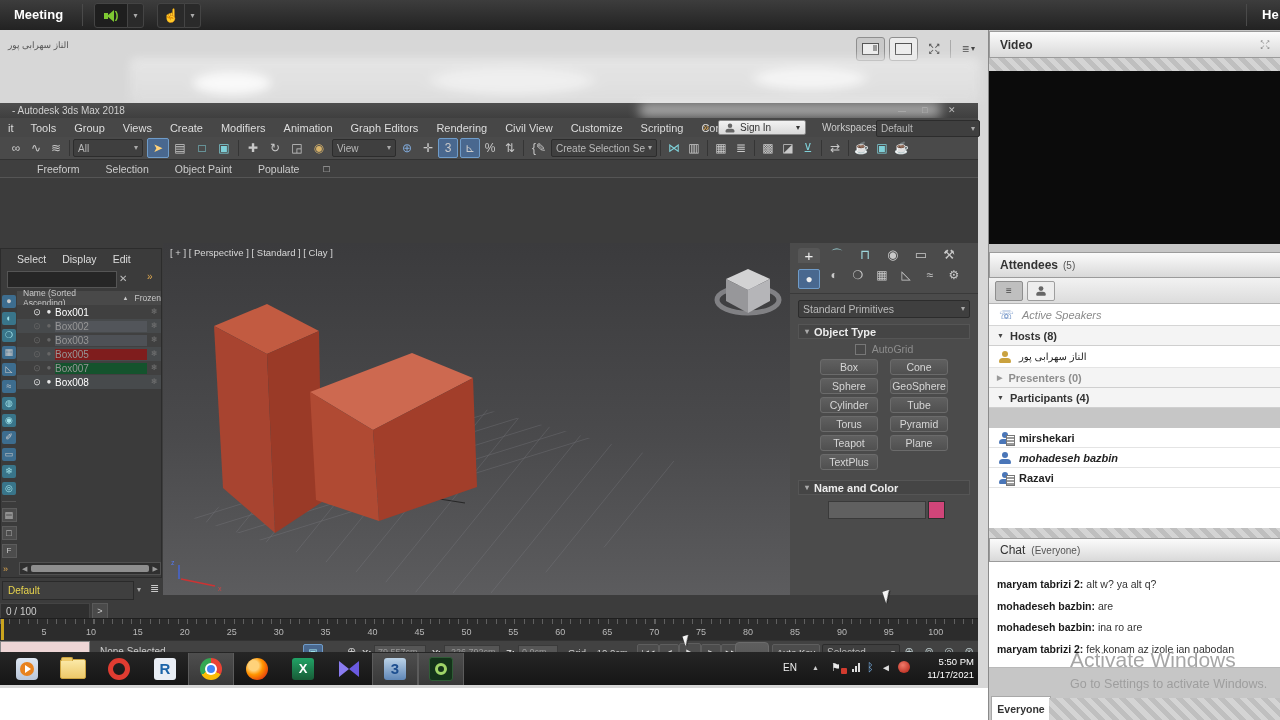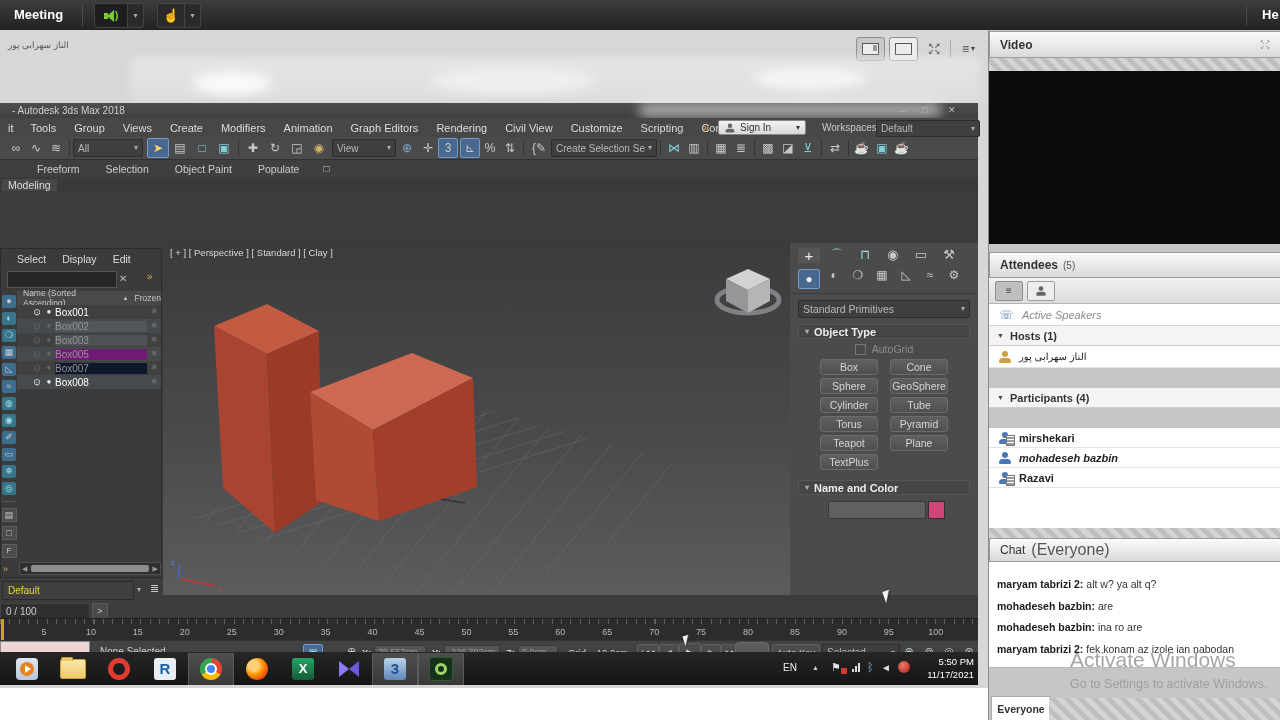--- a/index.html
+++ b/index.html
@@ -202,23 +202,20 @@
         <span class="ic" style="width:20px;color:#e8e8e8">☕</span>
       </div>
 
       <div class="a" style="left:0;top:57px;width:978px;height:17px;background:#3f3f3f;border-bottom:1px solid #555;display:flex;align-items:center;color:#ccc;font-size:10.5px">
         <span style="margin-left:37px">Freeform</span>
         <span style="margin-left:26px">Selection</span>
         <span style="margin-left:26px">Object Paint</span>
         <span style="margin-left:26px">Populate</span>
         <span class="ic" style="width:26px;font-size:10px;margin-left:14px">□</span>
       </div>
-      <div class="a" style="left:0;top:74px;width:978px;height:16px;background:#3a3a3a;display:flex;align-items:center">
-        <span style="margin-left:2px;color:#ddd;font-size:10.5px;background:#474747;padding:0 6px">Modeling</span>
-      </div>
 
       <div class="a" style="left:0;top:145px;width:162px;height:330px;background:#3b3b3b;border:1px solid #2c2c2c;box-sizing:border-box">
         <div style="display:flex;gap:16px;padding:4px 0 3px 16px;color:#ddd;font-size:10.5px">
           <span>Select</span>
           <span>Display</span>
           <span>Edit</span>
         </div>
         <input class="a" style="left: 6px; top: 22px; width: 104px; height: 13px; background: rgb(38, 38, 38); border: 1px solid rgb(85, 85, 85); color: rgb(221, 221, 221); font-size: 10px;">
         <span class="a" style="left:118px;top:24px;color:#bbb;font-size:10px">✕</span>
         <span class="a" style="left:146px;top:22px;color:#e0a84f;font-size:10px">»</span>
@@ -247,28 +244,28 @@
             <span style="width:14px"></span>
               <span class="ic" style="width:12px;font-size:9px;color:#666">⊙</span>
             <span class="ic" style="width:12px;font-size:8px;color:#666">●</span>
             <span style="flex:1;color:#969696;font-size:10px;background:#4e5156">Box003</span>
             <span class="ic" style="width:14px;font-size:8px;color:#777">❄</span>
           </div>
           <div style="height:14px;display:flex;align-items:center;background:#474a4c">
             <span style="width:14px"></span>
               <span class="ic" style="width:12px;font-size:9px;color:#666">⊙</span>
             <span class="ic" style="width:12px;font-size:8px;color:#666">●</span>
-            <span style="flex:1;color:#969696;font-size:10px;background:#701a75">Box005</span>
+            <span style="flex:1;color:#969696;font-size:10px;background:#7f1d1d">Box005</span>
             <span class="ic" style="width:14px;font-size:8px;color:#777">❄</span>
           </div>
           <div style="height:14px;display:flex;align-items:center;background:#404040">
             <span style="width:14px"></span>
               <span class="ic" style="width:12px;font-size:9px;color:#666">⊙</span>
             <span class="ic" style="width:12px;font-size:8px;color:#666">●</span>
-            <span style="flex:1;color:#969696;font-size:10px;background:#0f172a">Box007</span>
+            <span style="flex:1;color:#969696;font-size:10px;background:#14532d">Box007</span>
             <span class="ic" style="width:14px;font-size:8px;color:#777">❄</span>
           </div>
           <div style="height:14px;display:flex;align-items:center;background:#474a4c">
             <span style="width:14px"></span>
               <span class="ic" style="width:12px;font-size:9px;color:#e8e8e8">⊙</span>
             <span class="ic" style="width:12px;font-size:8px;color:#e8e8e8">●</span>
             <span style="flex:1;color:#fff;font-size:10px">Box008</span>
             <span class="ic" style="width:14px;font-size:8px;color:#777">❄</span>
           </div>
         </div>
@@ -627,28 +624,32 @@
             <b></b>
           </span>
       </span>
     </div>
     <div class="a" style="left:0;top:274px;width:292px;height:22px;background:#fff;border-bottom:1px solid #d5d5d5;display:flex;align-items:center;padding-left:10px;box-sizing:border-box;gap:8px">
       <span style="color:#4a76b8;font-size:12px">☏</span>
       <span style="font-style:italic;color:#8a8a8a;font-size:11px">Active Speakers</span>
     </div>
     <div class="grph a" style="left:0;top:296px;width:292px;height:20px">
       <span style="font-size:7px;color:#444">▼</span>
-      <span>Hosts (1)</span>
+      <span>Hosts (8)</span>
     </div>
     <div class="arow a" style="left:0;top:316px;width:292px;height:22px">
       <span class="person" style="color:#caa23f">
           <i></i>
           <b></b>
         </span>
       <span dir="rtl" style="font-size:10px;font-weight:normal">الناز سهرابی پور</span>
+    </div>
+    <div class="grph a" style="left:0;top:338px;width:292px;height:20px;color:#8e8e8e">
+      <span style="font-size:7px;color:#999">▶</span>
+      <span>Presenters (0)</span>
     </div>
     <div class="grph a" style="left:0;top:358px;width:292px;height:20px">
       <span style="font-size:7px;color:#444">▼</span>
       <span>Participants (4)</span>
     </div>
     <div class="arow a" style="left:0;top:418px;width:292px;height:20px">
       <span class="person">
           <i></i>
           <b></b>
         </span>
@@ -668,21 +669,21 @@
           <b></b>
           <span class="pbadge"></span>
         </span>
       <span>Razavi</span>
     </div>
     <div class="a" style="left:0;top:458px;width:292px;height:40px;background:#fff"></div>
     <div class="hatch a" style="left:0;top:498px;width:292px;height:10px"></div>
 
     <div class="podh a" style="left:0;top:508px;width:292px;height:24px">
       <span style="font-size:12px;font-weight:normal">Chat</span>
-      <span style="font-size:16px;margin-left:6px;color:#555">(Everyone)</span>
+      <span style="font-size:10px;margin-left:6px;color:#555">(Everyone)</span>
     </div>
     <div class="a" style="left:0;top:532px;width:292px;height:106px;background:#fff;border-bottom:1px solid #b9b9b9;padding:16px 0 0 8px;box-sizing:border-box">
       <div class="msg"><b>maryam tabrizi 2:</b> <span>alt w? ya alt q?</span></div>
       <div class="msg"><b>mohadeseh bazbin:</b> <span>are</span></div>
       <div class="msg"><b>mohadeseh bazbin:</b> <span>ina ro are</span></div>
       <div class="msg"><b>maryam tabrizi 2:</b> <span>fek konam az izole ian nabodan</span></div>
     </div>
     <div class="a" style="left:0;top:666px;width:292px;height:40px">
       <div class="a" style="left:2px;top:0;width:58px;height:24px;background:#fff;border:1px solid #a8a8a8;border-bottom:none;display:flex;align-items:center;justify-content:center;font-size:10.5px;font-weight:bold;color:#333">
         <span>Everyone</span>

